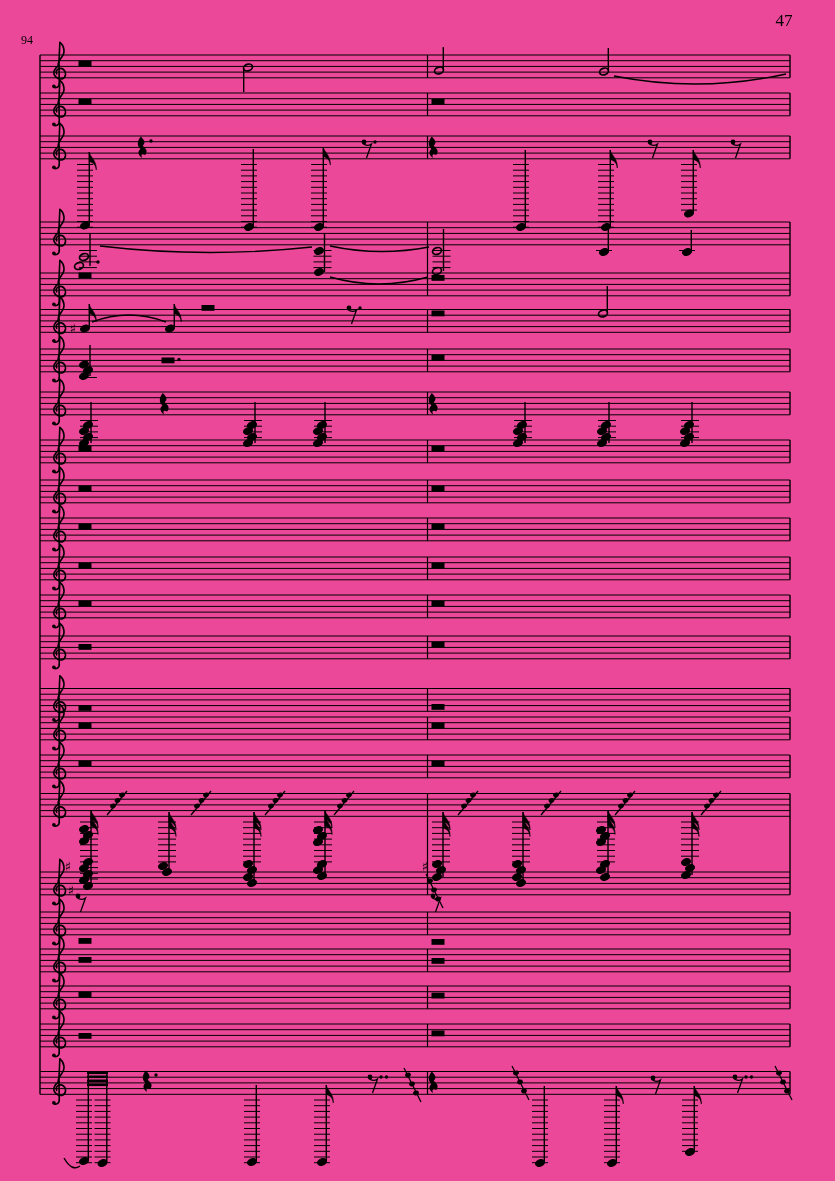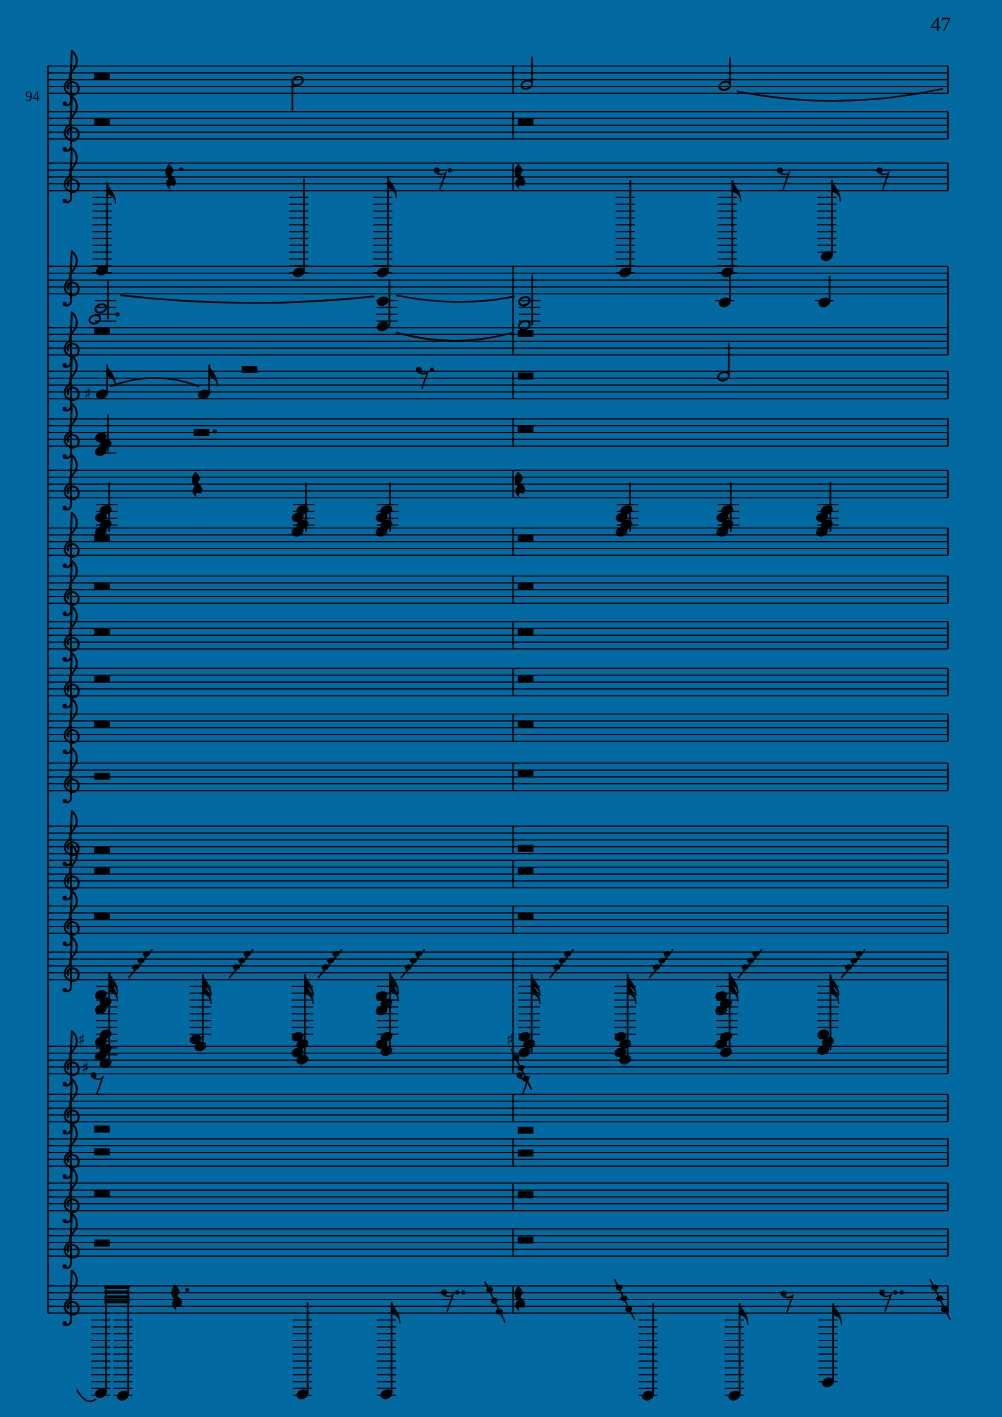--- a/index.html
+++ b/index.html
@@ -1,26 +1,26 @@
 <!DOCTYPE html>
 <html><head>
 <meta charset="utf-8">
 <style>
   html,body{margin:0;padding:0;background:#888;}
   .page{
-    position:relative;width:835px;height:1181px;background:#0369a1;
+    position:relative;width:835px;height:1181px;background:#ec4899;
     font-family:"Liberation Serif", serif;overflow:hidden;
   }
   .page-number{
     position:absolute;top:11px;left:769px;width:30px;text-align:center;
     font-size:17px;color:#000;
   }
   .measure-number{
     position:absolute;top:33px;left:21px;width:24px;text-align:left;
-    font-size:12px;color:#000;margin-top:40px;
+    font-size:12px;color:#000;
   }
   svg{position:absolute;top:0;left:0;}
 </style>
 </head>
 <body>
 
 <div class="page">
   <div class="page-number">47</div>
   <div class="measure-number">94</div>
   <svg id="score" width="835" height="1181" viewBox="0 0 835 1181">

